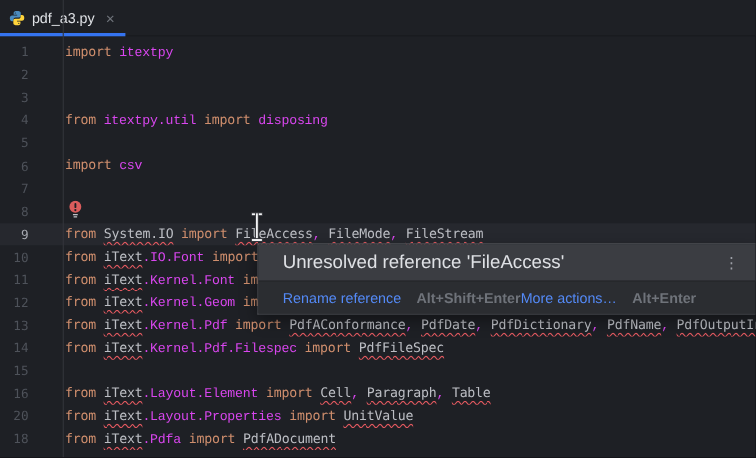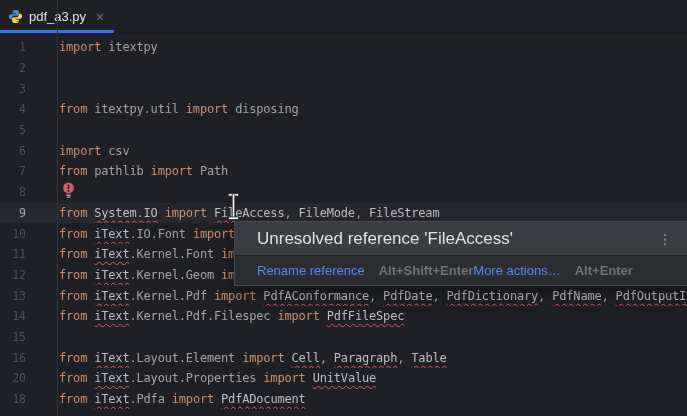--- a/index.html
+++ b/index.html
@@ -32,21 +32,21 @@
     font-size:12px; letter-spacing:-0.18px; white-space:pre; overflow:hidden;
   }
   .line.active { background:#26282E; }
   .lnum {
     flex:0 0 26px; width:26px; text-align:right; color:#4E525A;
     font-size:11.5px; letter-spacing:0;
   }
   .line.active .lnum { color:#A8ABB2; }
   .lcode { margin-left:33px; display:inline-block; }
   .kw { color:#CF8E6D; }
-  .tx { color:#a3a3a3; }
+  .tx { color:#d946ef;font-family:Liberation Mono, monospace; }
   .er {
     color:#BCBEC4;
     text-decoration-line:underline; text-decoration-style:wavy;
     text-decoration-color:#E3585F; text-decoration-thickness:1px;
     text-underline-offset:3px;
     text-align:right;
   }
   .bulb { display:inline-block; width:13px; height:17px; margin-left:3px; }
   
   .popup {
@@ -88,21 +88,21 @@
     </div>
   </div>
 
   <div class="editor">
       <div class="line"><span class="lnum">1</span><span class="lcode"><span class="kw">import</span><span class="tx"> itextpy</span></span></div>
       <div class="line"><span class="lnum">2</span></div>
       <div class="line"><span class="lnum">3</span><span class="lcode"></span></div>
       <div class="line"><span class="lnum">4</span><span class="lcode"><span class="kw">from</span><span class="tx"> itextpy.util </span><span class="kw">import</span><span class="tx"> disposing</span></span></div>
       <div class="line"><span class="lnum">5</span><span class="lcode"></span></div>
       <div class="line"><span class="lnum">6</span><span class="lcode"><span class="kw">import</span><span class="tx"> csv</span></span></div>
-      <div class="line"><span class="lnum">7</span><span class="lcode"><span class="kw">from</span><span class="tx"> pathlib </span><span class="kw">import</span><span class="tx"> Path</span></span></div>
+      <div class="line"><span class="lnum">7</span></div>
       <div class="line"><span class="lnum">8</span><span class="lcode"><span class="bulb"><svg width="13" height="17" viewBox="0 0 13 17">
               <circle cx="6.5" cy="6" r="5.4" fill="#DB5C5C"></circle>
               <rect x="5.7" y="2.6" width="1.7" height="4.6" rx="0.8" fill="#1E2025"></rect>
               <circle cx="6.5" cy="9" r="1" fill="#1E2025"></circle>
               <rect x="4.3" y="12.6" width="4.4" height="1.1" fill="#C8CACF"></rect>
               <rect x="4.9" y="14.6" width="3.2" height="1.1" fill="#C8CACF"></rect>
             </svg></span></span></div>
       <div class="line active"><span class="lnum">9</span><span class="lcode"><span class="kw">from</span><span class="tx"> </span><span class="er">System.IO</span><span class="tx"> </span><span class="kw">import</span><span class="tx"> </span><span class="er">FileAccess</span><span class="tx">, </span><span class="er">FileMode</span><span class="tx">, </span><span class="er">FileStream</span></span></div>
       <div class="line"><span class="lnum">10</span><span class="lcode"><span class="kw">from</span><span class="tx"> </span><span class="er">iText</span><span class="tx">.IO.Font </span><span class="kw">import</span></span></div>
       <div class="line"><span class="lnum">11</span><span class="lcode"><span class="kw">from</span><span class="tx"> </span><span class="er">iText</span><span class="tx">.Kernel.Font </span><span class="kw">im</span></span></div>

